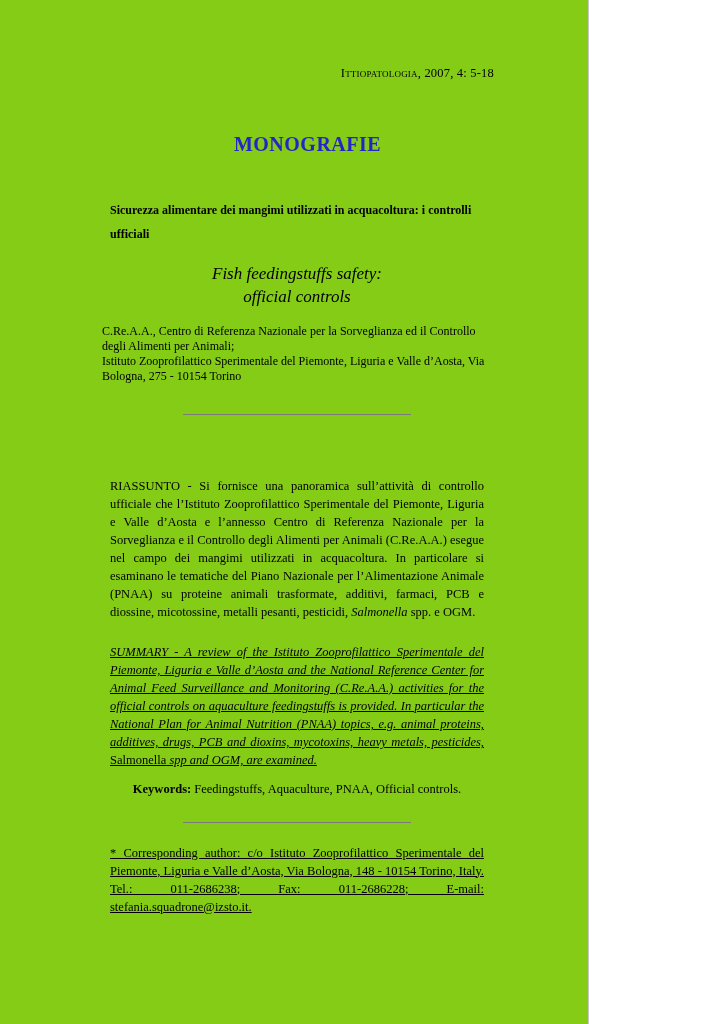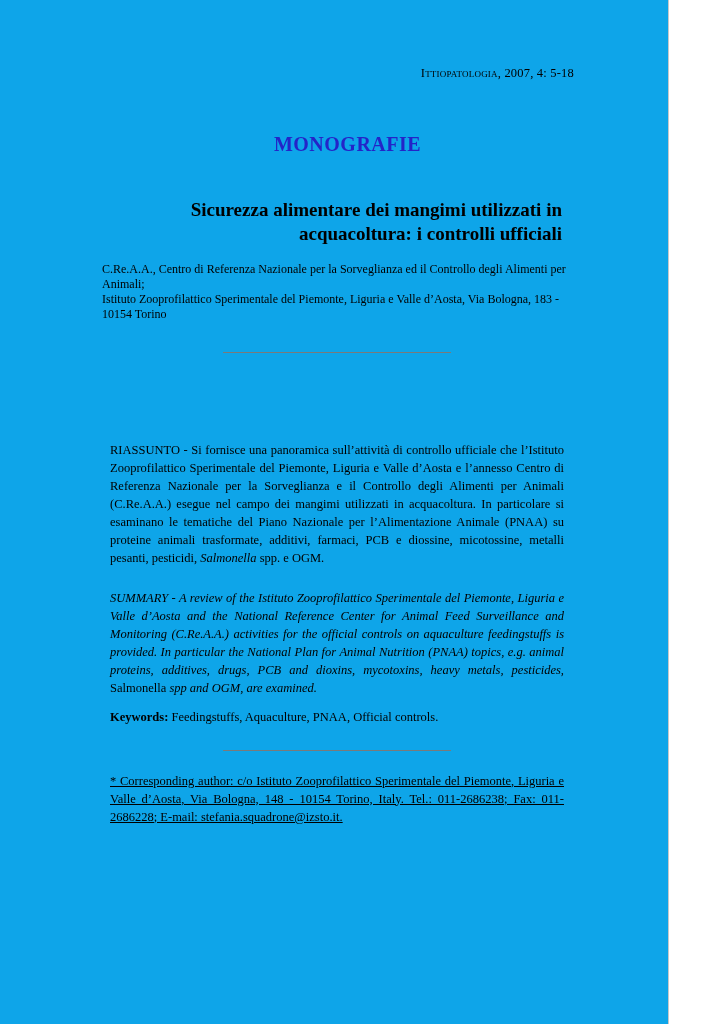--- a/index.html
+++ b/index.html
@@ -1,19 +1,19 @@
 <!DOCTYPE html>
 <html><head>
 <meta charset="utf-8">
 <style>
   html, body { margin: 0; padding: 0; background: #ffffff; }
   .page {
-    width: 668px;
+    width: 588px;
     height: 1024px;
-    background: #0ea5e9;
+    background: #84cc16;
     outline: 1px solid #c8c8c8;
     font-family: "Liberation Serif", "DejaVu Serif", serif;
     color: #000000;
     overflow: hidden;
     box-sizing: border-box;
   }
   .content { padding: 0 104px 0 110px; }
 
   .journal-header {
     padding-top: 66px;
@@ -30,22 +30,22 @@
     font-size: 20px;
     font-weight: bold;
     letter-spacing: 0.5px;
     color: #2424c8;
     padding-left: 27px;
   }
 
   .title-it {
     margin: 42px auto 16px;
     max-width: 450px;
-    text-align: right;
-    font-size: 19px;
+    text-align: left;
+    font-size: 12px;
     font-weight: bold;
     line-height: 24px;
   }
 
   .title-en {
     margin-top: 15px;
     text-align: center;
     font-size: 17px;
     font-style: italic;
     line-height: 23px;
@@ -70,27 +70,28 @@
     border: 0;
     border-top: 1.5px solid #7a7a7a;
     height: 0;
   }
 
   .abstract {
     font-size: 12.5px;
     line-height: 18px;
     text-align: justify;
   }
-  .abstract-it { margin-top: 88px; }
-  .abstract-en { margin-top: 22px; font-style: italic; }
+  .abstract-it { margin-top: 62px; }
+  .abstract-en { margin-top: 22px; font-style: italic; text-decoration: underline; }
   .species-italic { font-style: italic; }
   .species-roman { font-style: normal; }
 
   .keywords {
     font-size: 12.5px;
+    text-align: center;
   }
   .keywords .kw-label { font-weight: bold; }
 
   .separator-bottom { margin-top: 25px; }
 
   .footnote {
     margin-top: 21px;
     font-size: 12.5px;
     line-height: 18px;
     text-align: justify;
@@ -103,25 +104,29 @@
 <div class="page">
 
   <div class="journal-header">Ittiopatologia, 2007, 4: 5-18</div>
 
   <div class="monografie">MONOGRAFIE</div>
 
   <div class="content">
 
     <h1 class="title-it">Sicurezza alimentare dei mangimi utilizzati in acquacoltura: i controlli ufficiali</h1>
 
+    <div class="title-en">
+      <div>Fish feedingstuffs safety:</div>
+      <div>official controls</div>
+    </div>
 
 
     <div class="affiliation">
       <div>C.Re.A.A., Centro di Referenza Nazionale per la Sorveglianza ed il Controllo degli Alimenti per Animali;</div>
-      <div>Istituto Zooprofilattico Sperimentale del Piemonte, Liguria e Valle d’Aosta, Via Bologna, 183 - 10154 Torino</div>
+      <div>Istituto Zooprofilattico Sperimentale del Piemonte, Liguria e Valle d’Aosta, Via Bologna, 275 - 10154 Torino</div>
     </div>
 
     <hr class="separator">
 
     <p class="abstract abstract-it"><span>RIASSUNTO - Si fornisce una panoramica sull’attività di controllo ufficiale che l’Istituto Zooprofilattico Sperimentale del Piemonte, Liguria e Valle d’Aosta e l’annesso Centro di Referenza Nazionale per la Sorveglianza e il Controllo degli Alimenti per Animali (C.Re.A.A.) esegue nel campo dei mangimi utilizzati in acquacoltura. In particolare si esaminano le tematiche del Piano Nazionale per l’Alimentazione Animale (PNAA) su proteine animali trasformate, additivi, farmaci, PCB e diossine, micotossine, metalli pesanti, pesticidi, </span><span class="species-italic">Salmonella</span><span> spp. e OGM.</span></p>
 
     <p class="abstract abstract-en"><span>SUMMARY - A review of the Istituto Zooprofilattico Sperimentale del Piemonte, Liguria e Valle d’Aosta and the National Reference Center for Animal Feed Surveillance and Monitoring (C.Re.A.A.) activities for the official controls on aquaculture feedingstuffs is provided. In particular the National Plan for Animal Nutrition (PNAA) topics, e.g. animal proteins, additives, drugs, PCB and dioxins, mycotoxins, heavy metals, pesticides, </span><span class="species-roman">Salmonella</span><span> spp and OGM, are examined.</span></p>
 
     <div class="keywords"><span class="kw-label">Keywords:</span><span> Feedingstuffs, Aquaculture, PNAA, Official controls.</span></div>
 

